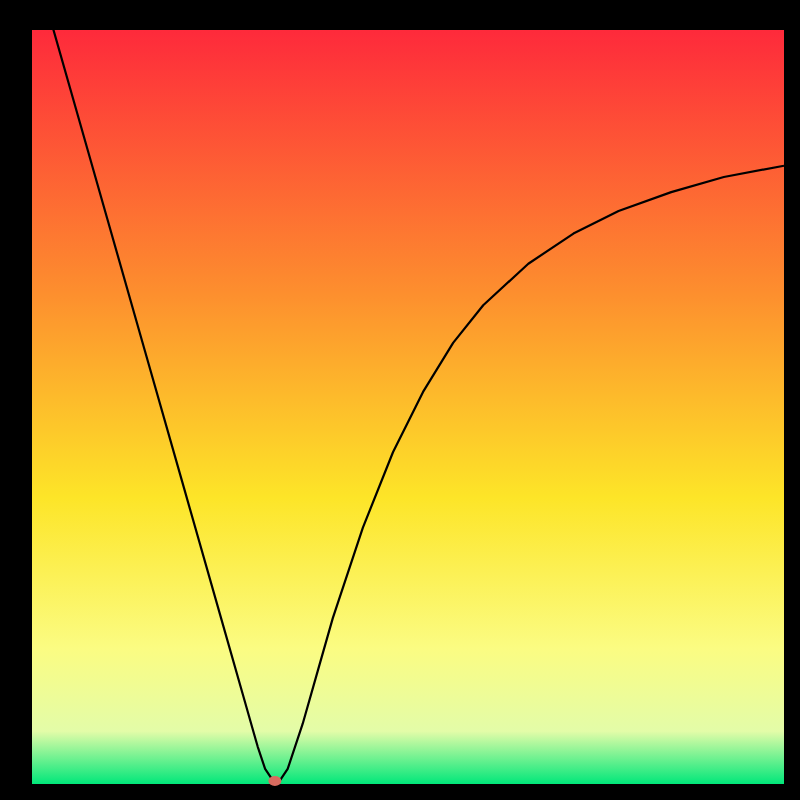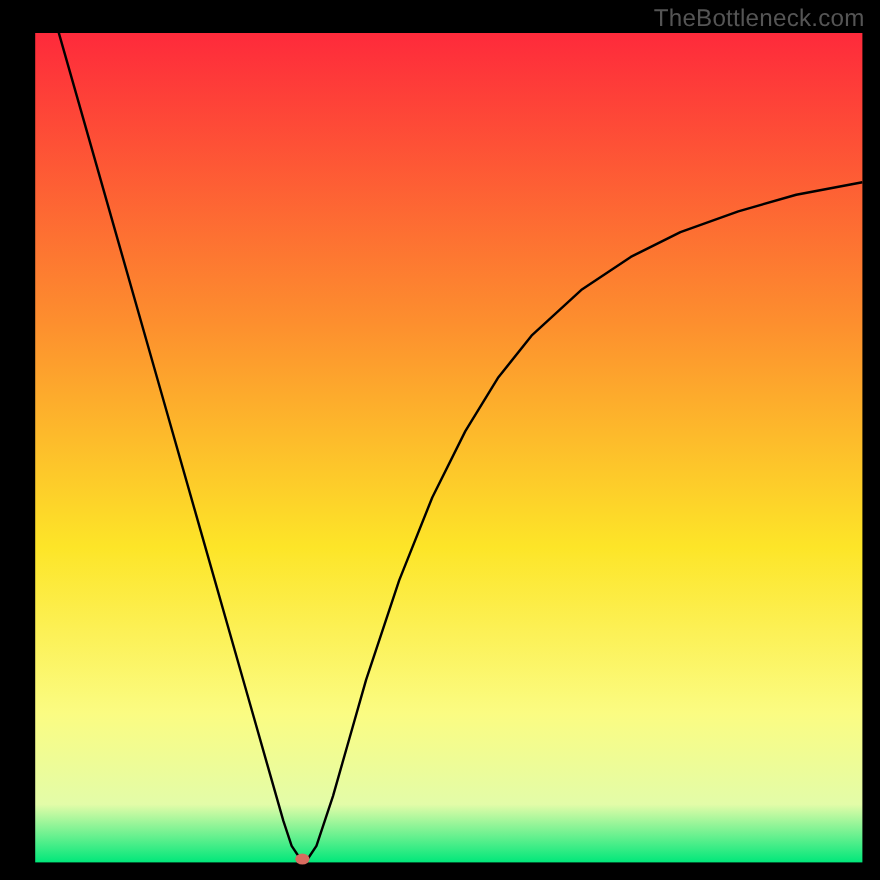--- a/index.html
+++ b/index.html
@@ -27,21 +27,20 @@
     letter-spacing: 0.2px;
   }
   svg {
     display: block;
   }
 </style>
 </head>
 <body>
 <div class="frame">
 
-  <div class="watermark">TheBottleneck.com</div>
 
   <svg id="chart-svg" width="800" height="800" viewBox="0 0 800 800">
     <defs>
       <linearGradient id="bg-grad" x1="0" y1="0" x2="0" y2="1">
         <stop id="g0" offset="0%" stop-color="#fe2a3b"></stop>
         <stop id="g1" offset="35%" stop-color="#fd8f2e"></stop>
         <stop id="g2" offset="62%" stop-color="#fde528"></stop>
         <stop id="g3" offset="82%" stop-color="#fbfc82"></stop>
         <stop id="g4" offset="93%" stop-color="#e3fca8"></stop>
         <stop id="g5" offset="100%" stop-color="#01e77a"></stop>

